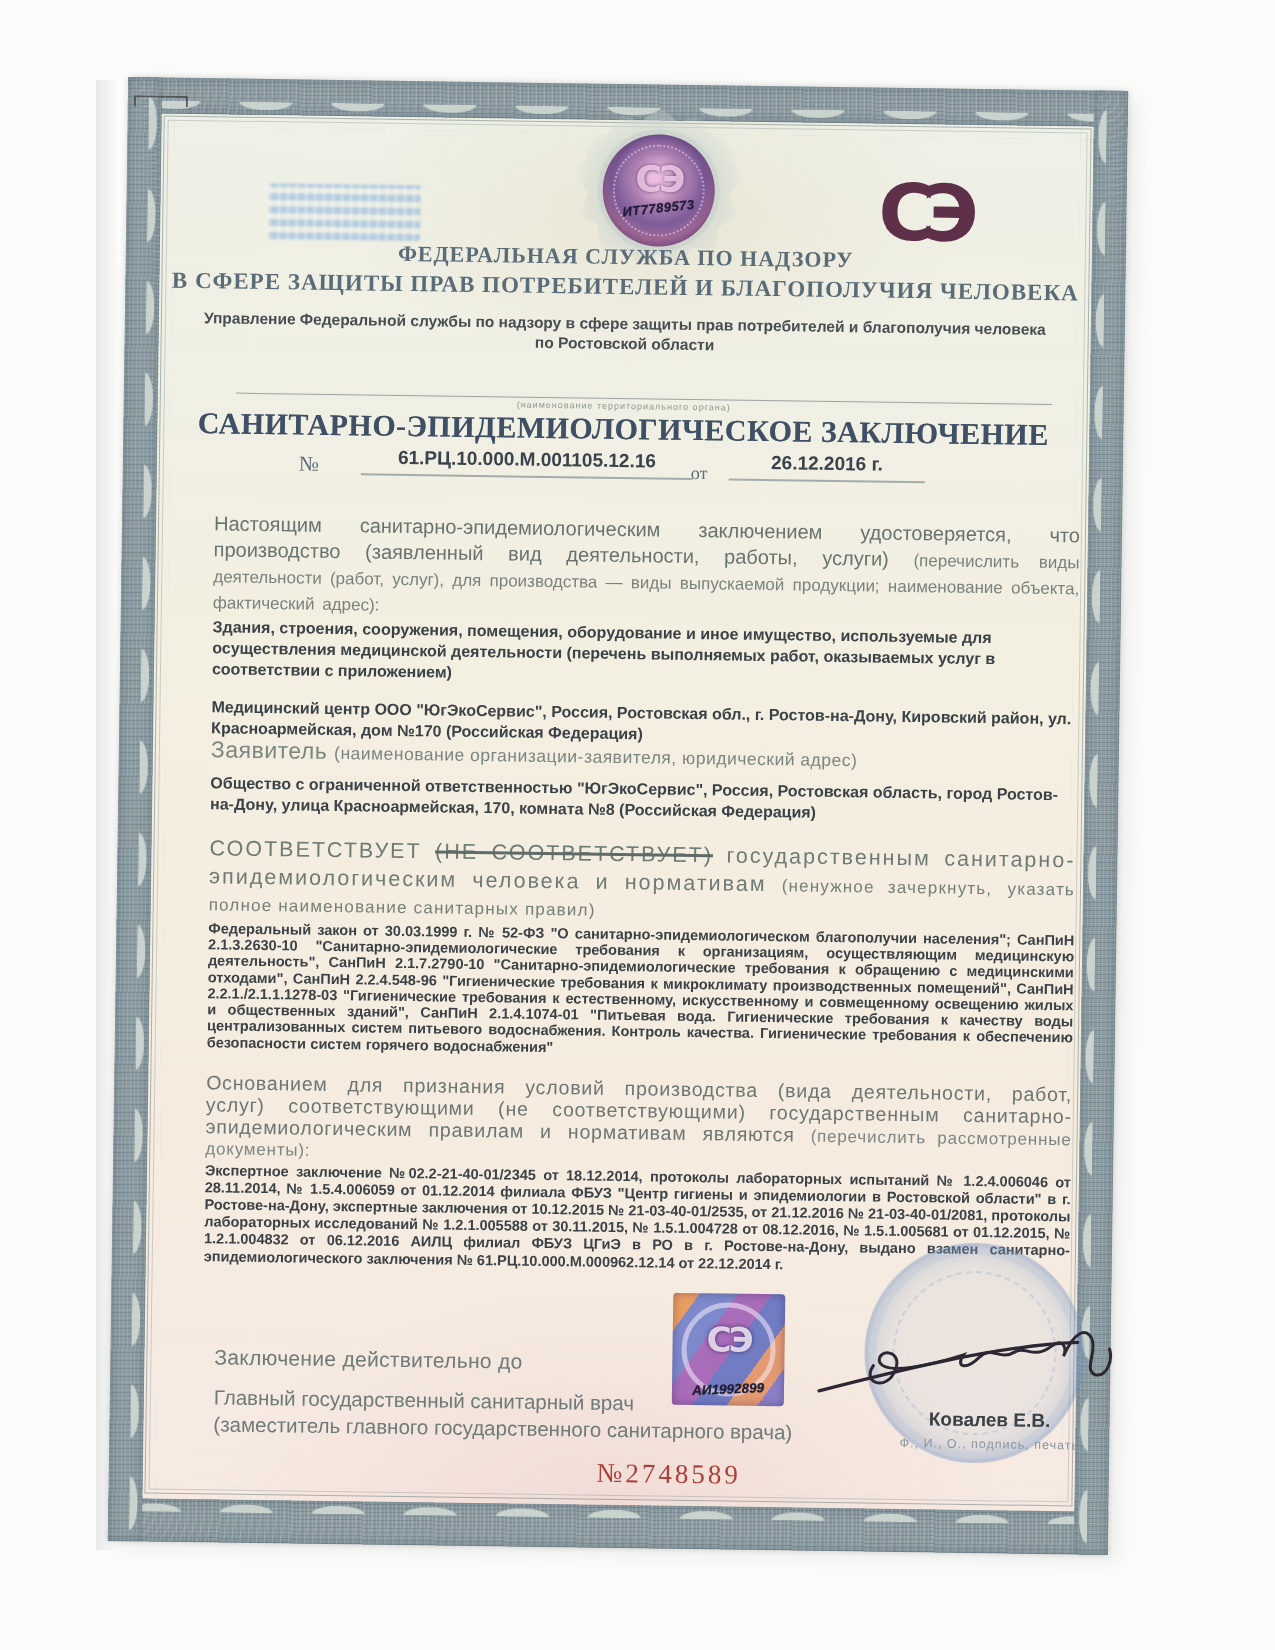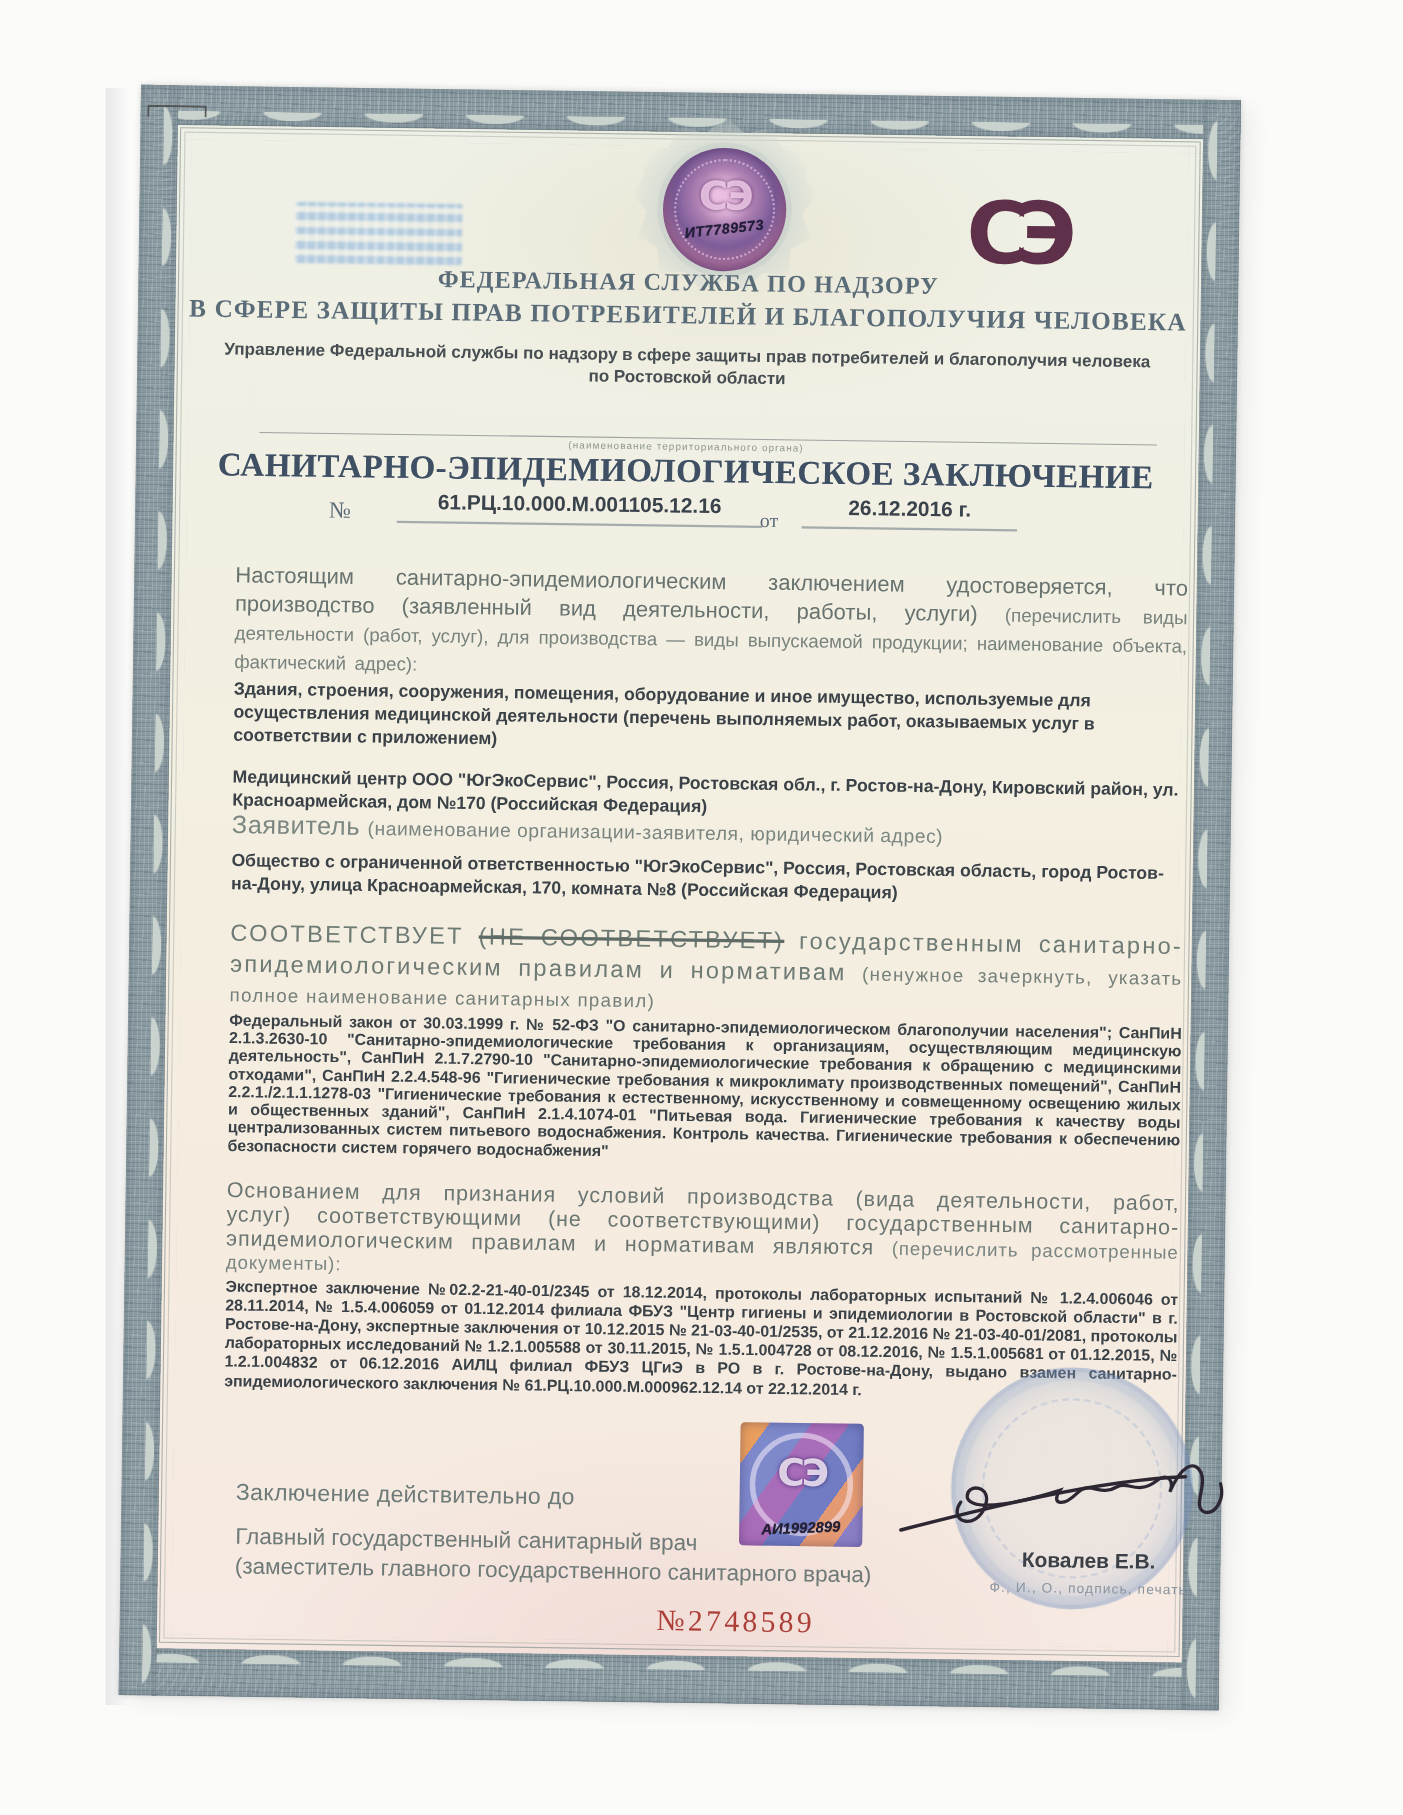--- a/index.html
+++ b/index.html
@@ -182,21 +182,21 @@
     <div class="abs applicant-label">
       <span>Заявитель</span>
       <span class="note">(наименование организации-заявителя, юридический адрес)</span>
     </div>
 
     <div class="abs para p-applicant filled">Общество с ограниченной ответственностью "ЮгЭкоСервис", Россия, Ростовская область, город Ростов-на-Дону, улица Красноармейская, 170, комната №8 (Российская Федерация)</div>
 
     <div class="abs para p-conforms">
       <span>СООТВЕТСТВУЕТ</span>
       <span class="strike">(НЕ СООТВЕТСТВУЕТ)</span>
-      <span>государственным санитарно-эпидемиологическим правилам и нормативам</span>
+      <span>государственным санитарно-эпидемиологическим человека и нормативам</span>
       <span class="conf-note">(ненужное зачеркнуть,</span>
       <span class="conf-note">указать полное наименование санитарных правил)</span>
     </div>
 
     <div class="abs para p-regs filled">Федеральный закон от 30.03.1999 г. № 52-ФЗ "О санитарно-эпидемиологическом благополучии населения"; СанПиН 2.1.3.2630-10 "Санитарно-эпидемиологические требования к организациям, осуществляющим медицинскую деятельность", СанПиН 2.1.7.2790-10 "Санитарно-эпидемиологические требования к обращению с медицинскими отходами", СанПиН 2.2.4.548-96 "Гигиенические требования к микроклимату производственных помещений", СанПиН 2.2.1./2.1.1.1278-03 "Гигиенические требования к естественному, искусственному и совмещенному освещению жилых и общественных зданий", СанПиН 2.1.4.1074-01 "Питьевая вода. Гигиенические требования к качеству воды централизованных систем питьевого водоснабжения. Контроль качества. Гигиенические требования к обеспечению безопасности систем горячего водоснабжения"</div>
 
     <div class="abs para p-basis">
       <span>Основанием для признания условий производства (вида деятельности, работ, услуг) соответствующими (не соответствующими) государственным санитарно-эпидемиологическим правилам и нормативам являются</span>
       <span class="note">(перечислить рассмотренные документы):</span>
     </div>

